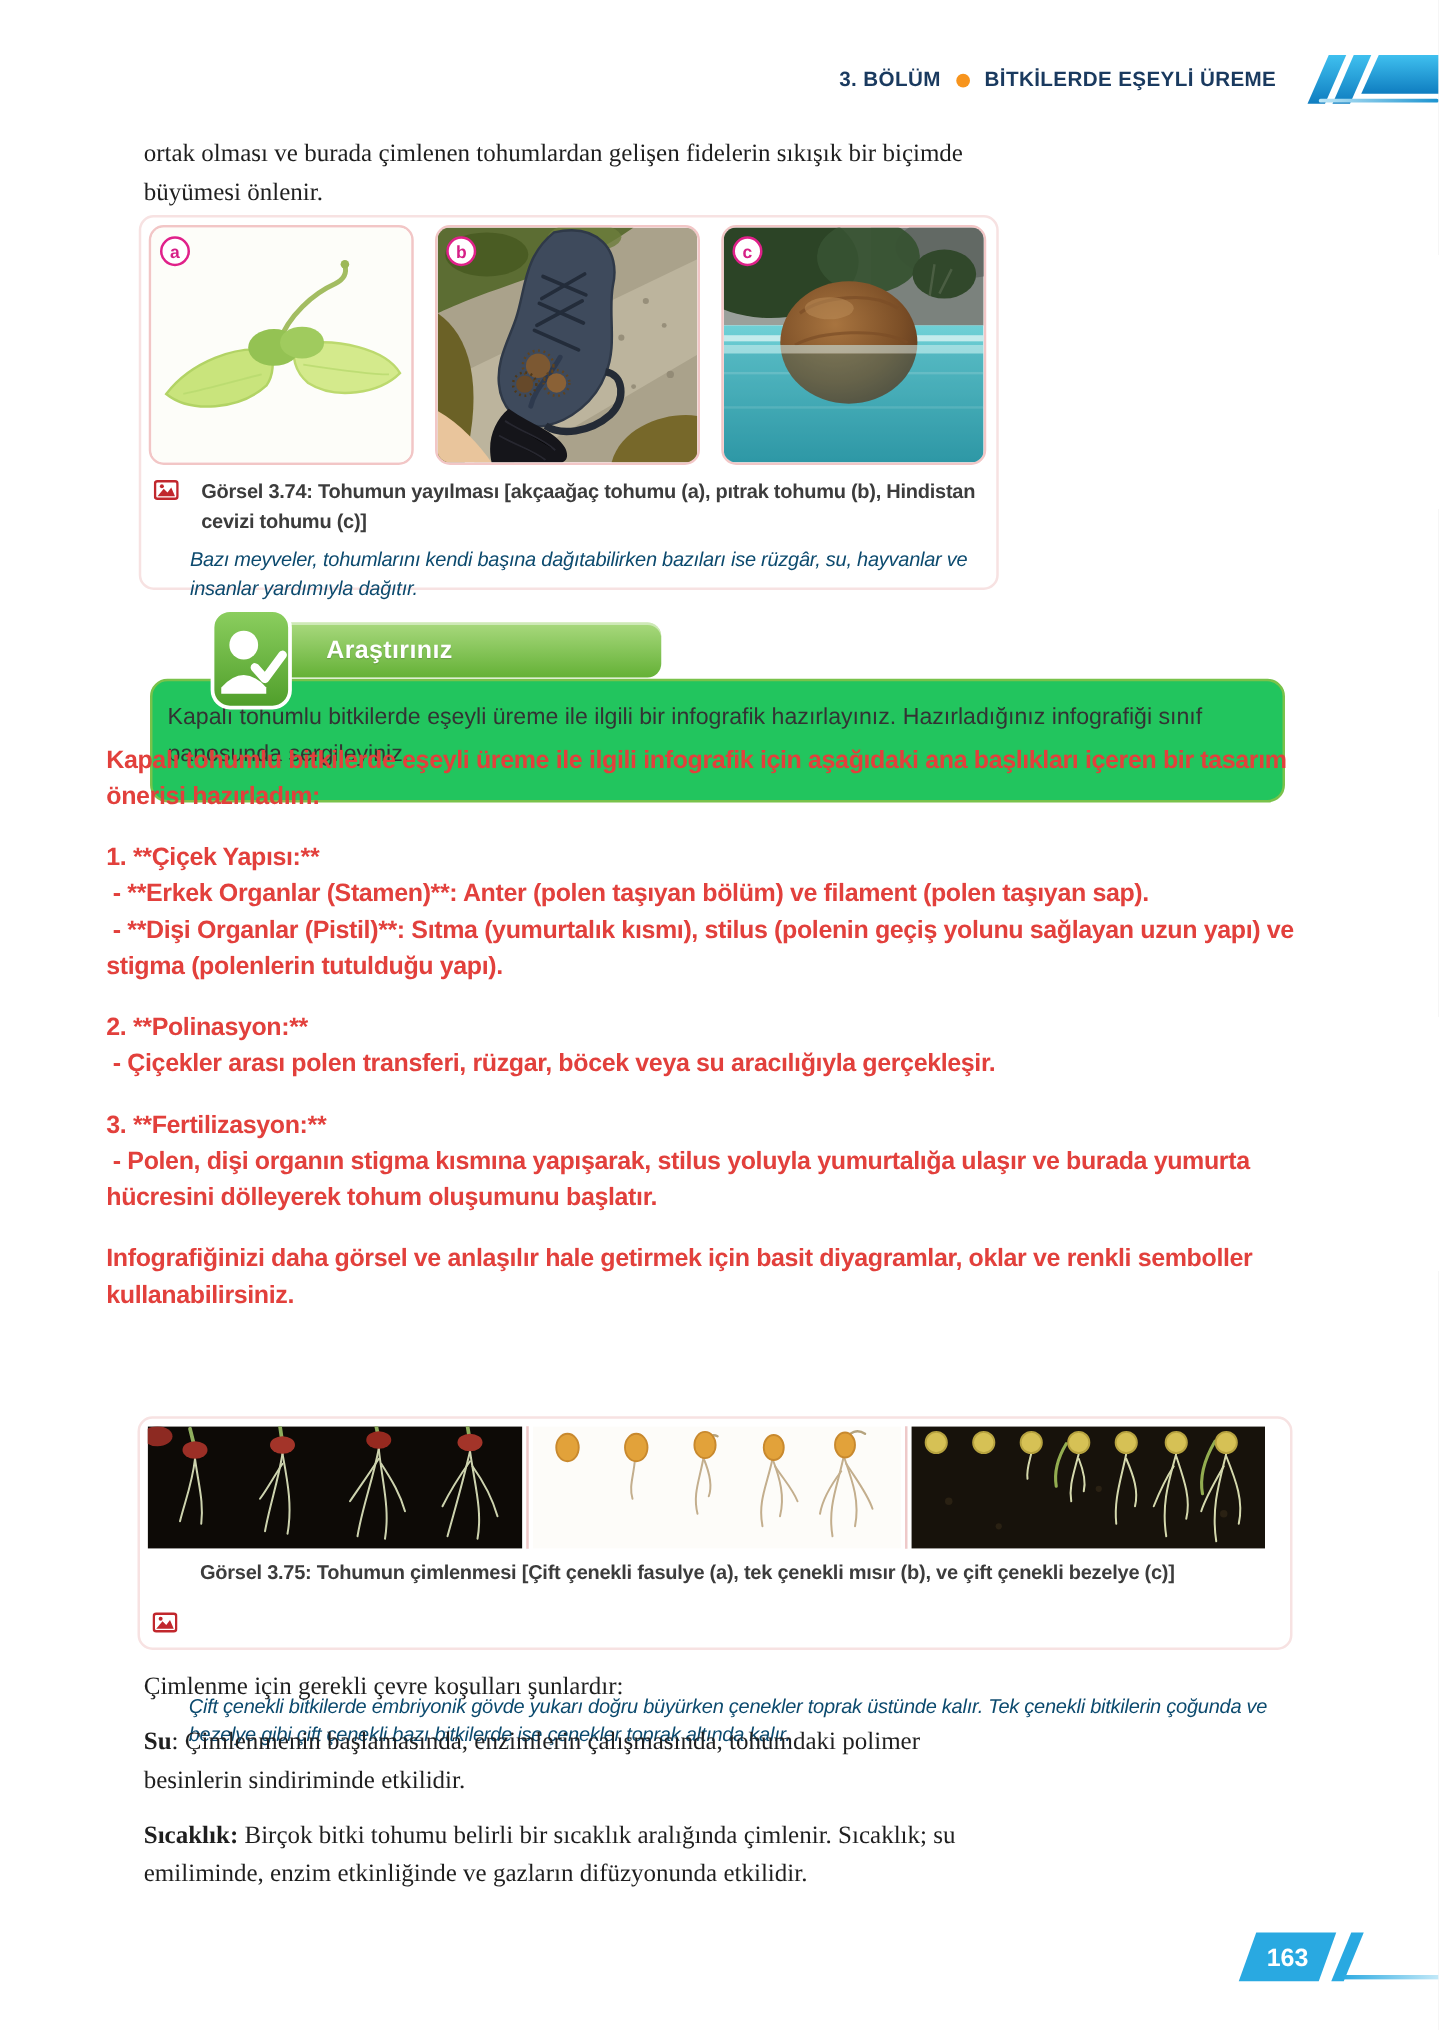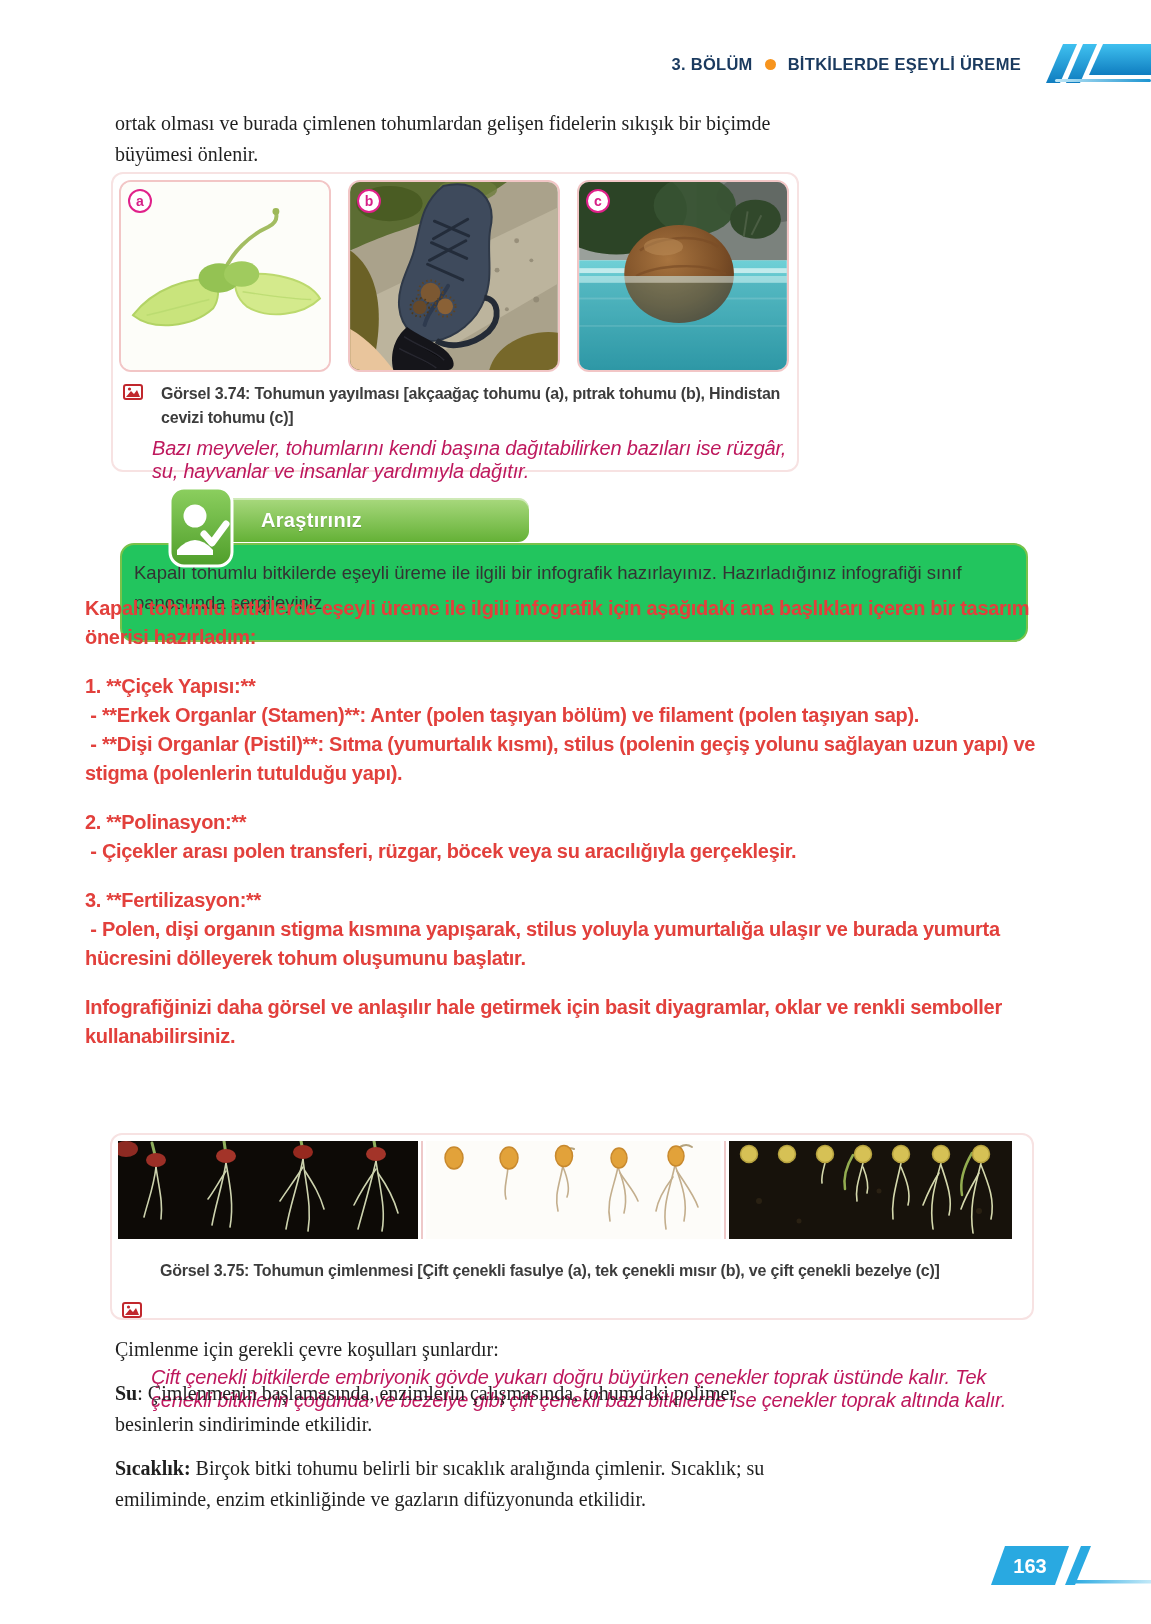--- a/index.html
+++ b/index.html
@@ -24,28 +24,28 @@
   .frame{position:relative;width:212px;height:192px;border:2px solid #f2c6c6;border-radius:12px;
          overflow:hidden;background:#fff;box-sizing:border-box;flex:0 0 auto;}
   .frame svg{display:block;width:100%;height:100%;}
   .badge{position:absolute;top:7px;left:7px;width:24px;height:24px;border-radius:50%;
          background:#fff;border:2px solid #e0218a;color:#d61f87;font-weight:bold;font-size:14px;
          display:flex;align-items:center;justify-content:center;box-sizing:border-box;z-index:2;}
 
   .caprow{display:flex;gap:18px;margin:10px 8px 0 10px;align-items:flex-start;}
   .caprow .picicon{flex:0 0 auto;margin-top:2px;}
   .captext{font-weight:bold;font-size:16px;line-height:24px;color:#3c3c3c;letter-spacing:-.2px;}
-  .fignote{margin:7px 8px 0 39px;font-style:italic;font-size:20px;line-height:23px;color:#be185d;letter-spacing:-.2px;}
+  .fignote{margin:7px 8px 0 39px;font-style:italic;font-size:16px;line-height:23px;color:#0c4a6e;letter-spacing:-.2px;}
 
   .fig375{left:110px;top:1133px;width:920px;height:183px;}
   .fig375 .strip{display:flex;gap:0;padding:6px;height:98px;}
   .fig375 .strip .cell{height:98px;overflow:hidden;}
   .fig375 .sep{width:2px;background:#eec9c9;margin:0 3px;flex:0 0 auto;}
   .fig375 svg{display:block;height:98px;}
-  .fig375 .caprow{margin-top:14px;}
+  .fig375 .caprow{margin-top:2px;}
 
   
   .act-box{position:absolute;left:120px;top:543px;width:908px;height:99px;background:#22c55e;
            border:2px solid #79c24a;border-radius:14px;box-sizing:border-box;}
   .act-text{padding:13px 16px 0 12px;font-size:18.5px;line-height:30px;color:#333;}
   .act-tab{position:absolute;left:181px;top:498px;width:348px;height:44px;border-radius:11px;
            background:linear-gradient(#a9d97e,#64b136);box-shadow:inset 0 2px 0 rgba(255,255,255,.45);
            display:flex;align-items:center;}
   .act-tab span{color:#fff;font-weight:bold;font-size:20px;letter-spacing:.3px;padding-left:80px;
                 text-shadow:0 1px 1px rgba(0,0,0,.18);}

